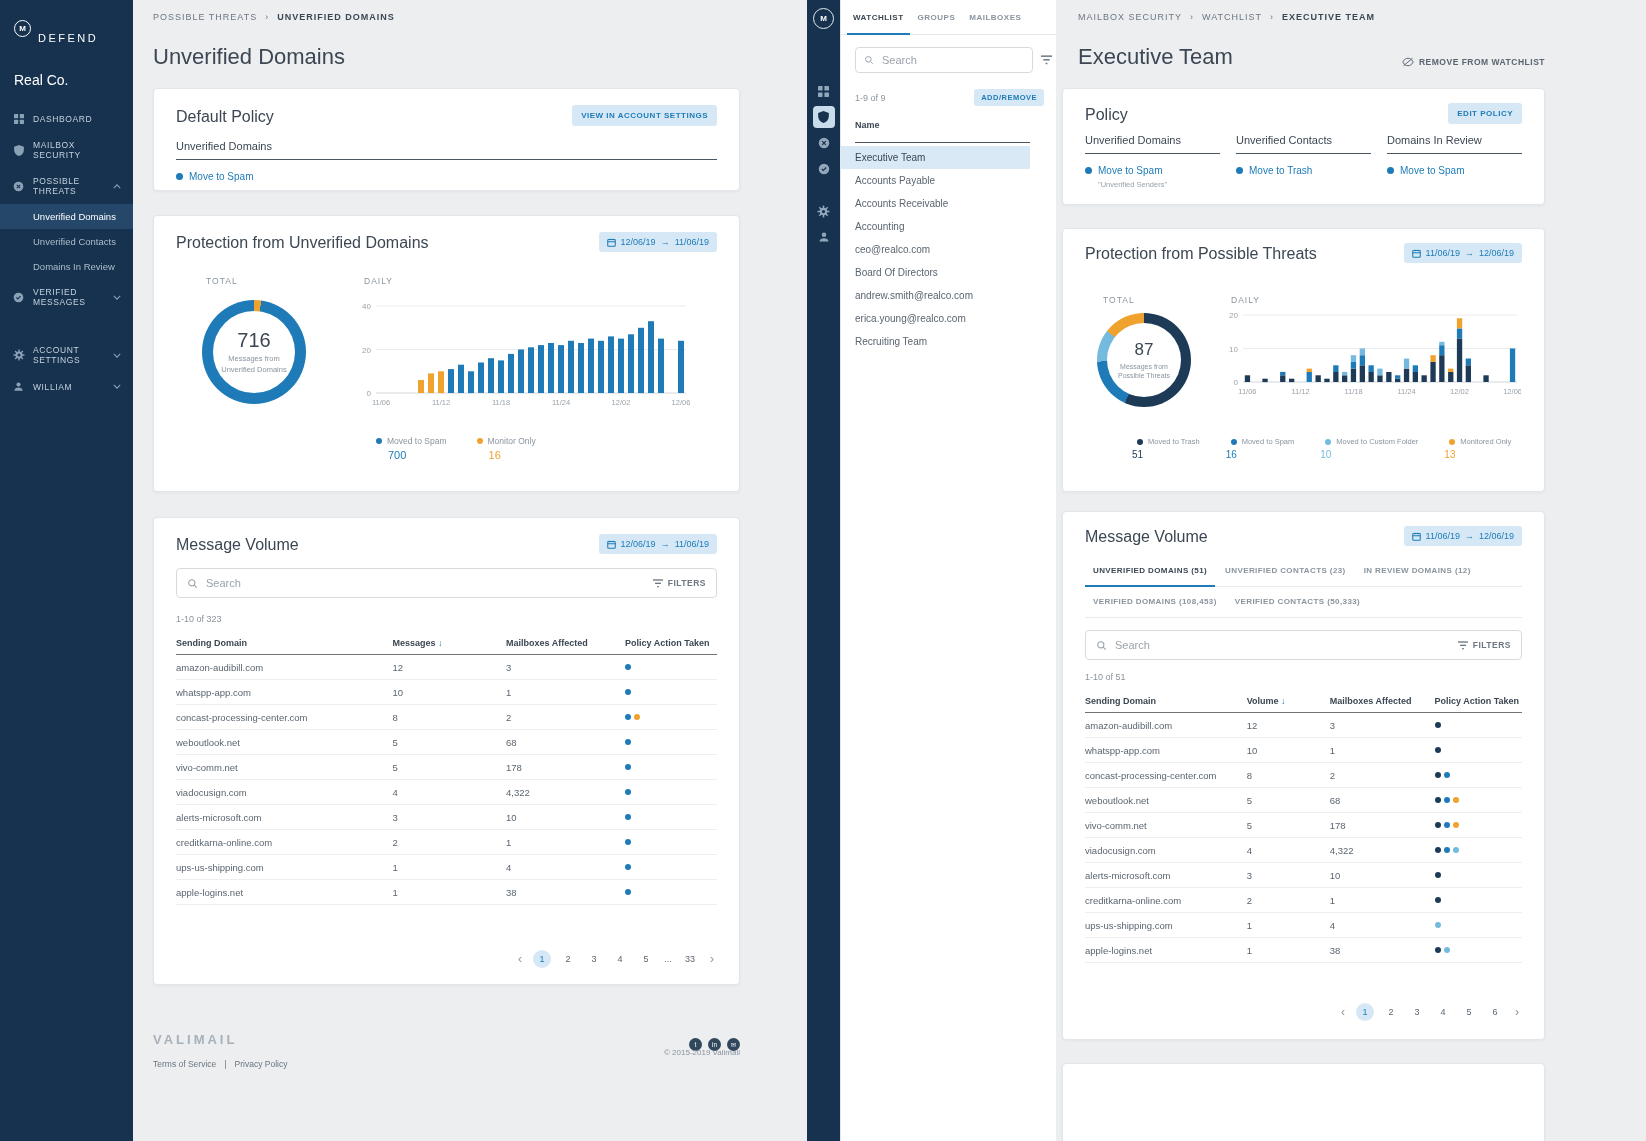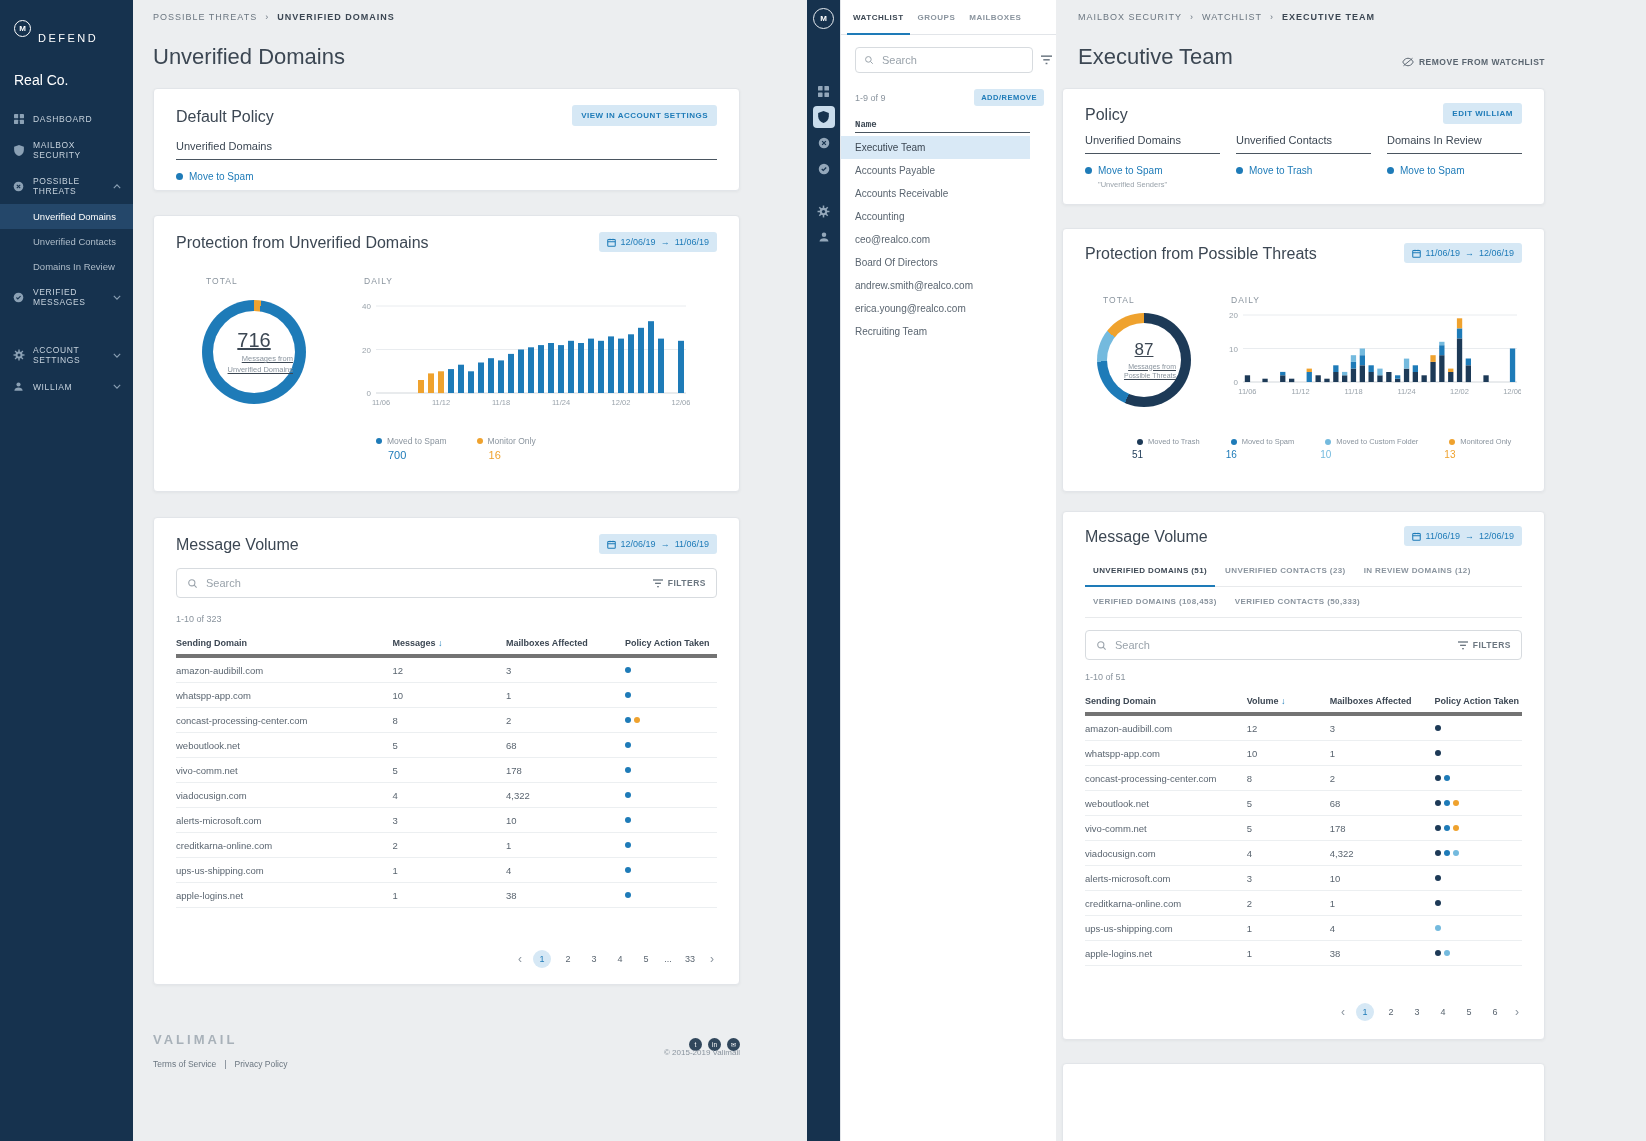--- a/index.html
+++ b/index.html
@@ -34,35 +34,35 @@
 .date-chip{display:flex;align-items:center;gap:5px;background:#d6e8f5;color:#1e7bb8;font-size:9px;
   padding:5px 8px;border-radius:3px;cursor:pointer;}
 .sec-label{margin-top:14px;font-size:11px;color:#3c4753;padding-bottom:7px;border-bottom:1px solid #4a5560;}
 .policy-line{margin-top:11px;display:flex;align-items:center;gap:6px;font-size:10px;color:#1e7bb8;}
 .dot{width:7px;height:7px;border-radius:50%;display:inline-block;flex:none;}
 .dot.sm{width:6px;height:6px;}
 .mini-label{position:absolute;font-size:8.5px;letter-spacing:1px;color:#8a949e;}
 .donut{position:absolute;border-radius:50%;}
 .donut-hole{position:absolute;background:#fff;border-radius:50%;inset:11px;}
 .donut-center{position:absolute;inset:0;display:flex;flex-direction:column;align-items:center;justify-content:center;
-  text-align:right;gap:2px;text-decoration:underline;}
+  text-align:center;gap:2px;}
 .donut-value{font-size:20px;color:#3c4753;}
 .donut-caption{font-size:7.5px;color:#8a949e;width:78px;line-height:1.35;}
 .bars{position:absolute;}
 .legend{position:absolute;display:flex;gap:30px;}
 .leg-top{display:flex;align-items:center;gap:5px;font-size:8.5px;color:#8a949e;white-space:nowrap;}
 .leg-val{font-size:11px;margin-left:12px;margin-top:3px;}
 .search{margin-top:14px;height:30px;border:1px solid #d7dbdf;border-radius:4px;display:flex;align-items:center;
   padding:0 10px;gap:8px;background:#fff;}
 .search input{border:none;outline:none;flex:1;font-size:11px;color:#3c4753;background:transparent;font-family:inherit;}
 .search input::placeholder{color:#9aa3ab;}
 .filters{display:flex;align-items:center;gap:5px;font-size:8.5px;font-weight:bold;letter-spacing:.5px;color:#6b7680;cursor:pointer;}
 .count{font-size:9px;color:#8a949e;}
 .tbl{margin-top:8px;}
-.tbl-head{display:grid;font-size:9px;font-weight:bold;color:#3c4753;border-bottom:4px solid #737373;padding:6px 0;}
+.tbl-head{display:grid;font-size:9px;font-weight:bold;color:#3c4753;border-bottom:1px solid #737373;padding:6px 0;}
 .tbl-row{display:grid;font-size:9.5px;color:#5a6570;border-bottom:1px solid #eceff1;height:25px;align-items:center;}
 .grid-left{grid-template-columns:40% 21% 22% 17%;}
 .grid-right{grid-template-columns:37% 19% 24% 20%;}
 .sort-arrow{color:#1e7bb8;}
 .cell-dots{display:flex;gap:3px;align-items:center;}
 .pager{position:absolute;right:22px;display:flex;align-items:center;gap:8px;font-size:9px;color:#5a6570;}
 .pg{min-width:18px;height:18px;display:flex;align-items:center;justify-content:center;border-radius:50%;cursor:pointer;}
 .pg.active{background:#d6e8f5;color:#1e7bb8;}
 .pg.dots{min-width:10px;}
 .pg-arrow{color:#8a949e;font-size:12px;cursor:pointer;padding:0 3px;}
@@ -106,22 +106,22 @@
 
 .wl{position:absolute;left:840px;top:0;width:216px;height:1141px;background:#fff;border-left:1px solid #e2e5e9;}
 .wl-tabs{display:flex;gap:2px;border-bottom:1px solid #e2e5e9;padding:0 6px;}
 .wl-tab{padding:13px 6px 11px;font-size:8px;font-weight:bold;letter-spacing:.5px;color:#8a949e;cursor:pointer;
   border-bottom:2px solid transparent;margin-bottom:-1px;}
 .wl-tab.active{color:#3c4753;border-bottom-color:#1e7bb8;}
 .wl-search{display:flex;align-items:center;gap:8px;padding:12px 12px 0 14px;}
 .wl-search .search{flex:1;margin-top:0;height:26px;padding:0 8px;}
 .wl-filter{color:#6b7680;display:flex;cursor:pointer;}
 .wl-countrow{display:flex;justify-content:space-between;align-items:center;padding:16px 12px 0 14px;}
-.wl-name{margin:14px 26px 0 14px;font-size:9px;font-weight:bold;color:#3c4753;padding-bottom:2px;
-  border-bottom:1px solid #4a5560;font-family:Liberation Mono, monospace;}
+.wl-name{margin:14px 26px 0 14px;font-size:9px;font-weight:bold;color:#3c4753;padding-bottom:12px;
+  border-bottom:1px solid #4a5560;}
 .wl-list{margin-top:3px;}
 .wl-row{padding:6px 14px;font-size:10px;color:#5a6570;cursor:pointer;margin-right:26px;}
 .wl-row.sel{background:#d9e9f6;color:#3c4753;}
 
 
 .right-main{position:absolute;left:1056px;top:0;width:590px;height:1141px;}
 .r-crumbs{left:22px;top:12px;}
 .r-title{left:22px;top:44px;}
 .remove-link{position:absolute;right:101px;top:57px;display:flex;align-items:center;gap:5px;font-size:8.5px;
   font-weight:bold;letter-spacing:.5px;color:#5a6570;cursor:pointer;}
@@ -607,21 +607,21 @@
           <line x1="2" y1="11" x2="14" y2="1" stroke="#5a6570" stroke-width="1.3"></line>
         </svg>
       </span>
     <span>REMOVE FROM WATCHLIST</span>
   </div>
   <h1 class="page-title r-title">Executive Team</h1>
 
   <section class="card card-policy-r">
     <div class="card-head">
       <h2 class="card-title">Policy</h2>
-      <button class="chip-btn">EDIT WILLIAM</button>
+      <button class="chip-btn">EDIT POLICY</button>
     </div>
     <div class="pol-cols">
       <div class="pol-col">
         <div class="sec-label">Unverified Domains</div>
         <div class="policy-line">
           <span class="dot" style="background:#1e7bb8"></span>
           <span>Move to Spam</span>
         </div>
         <div class="pol-note">"Unverified Senders"</div>
       </div>

